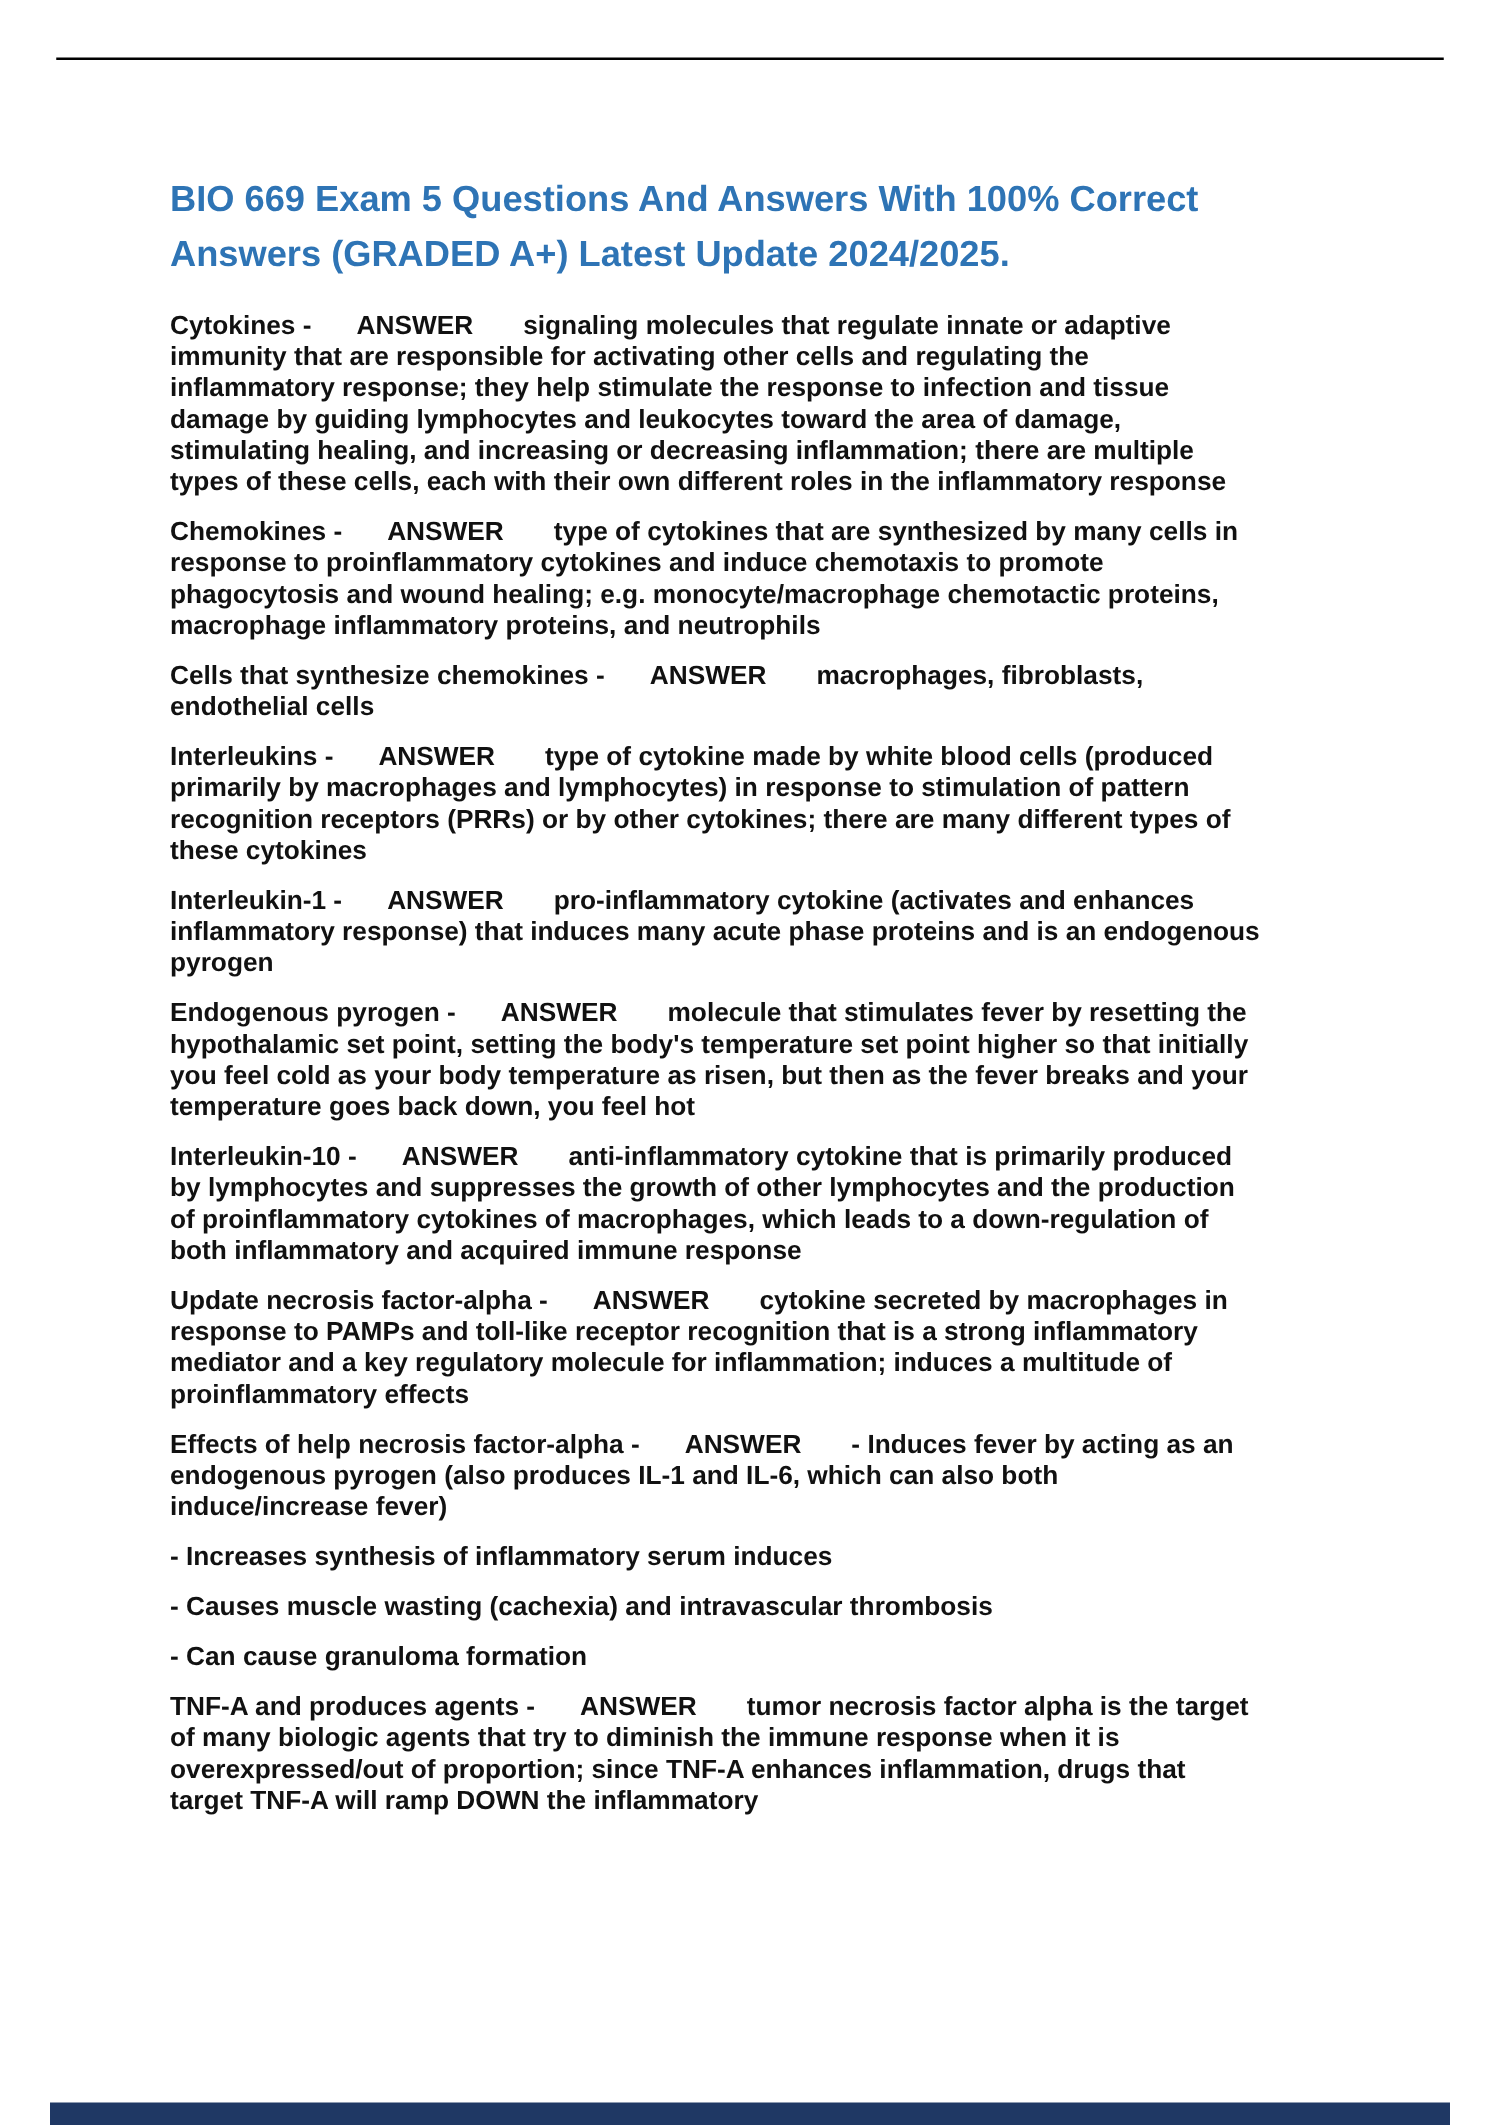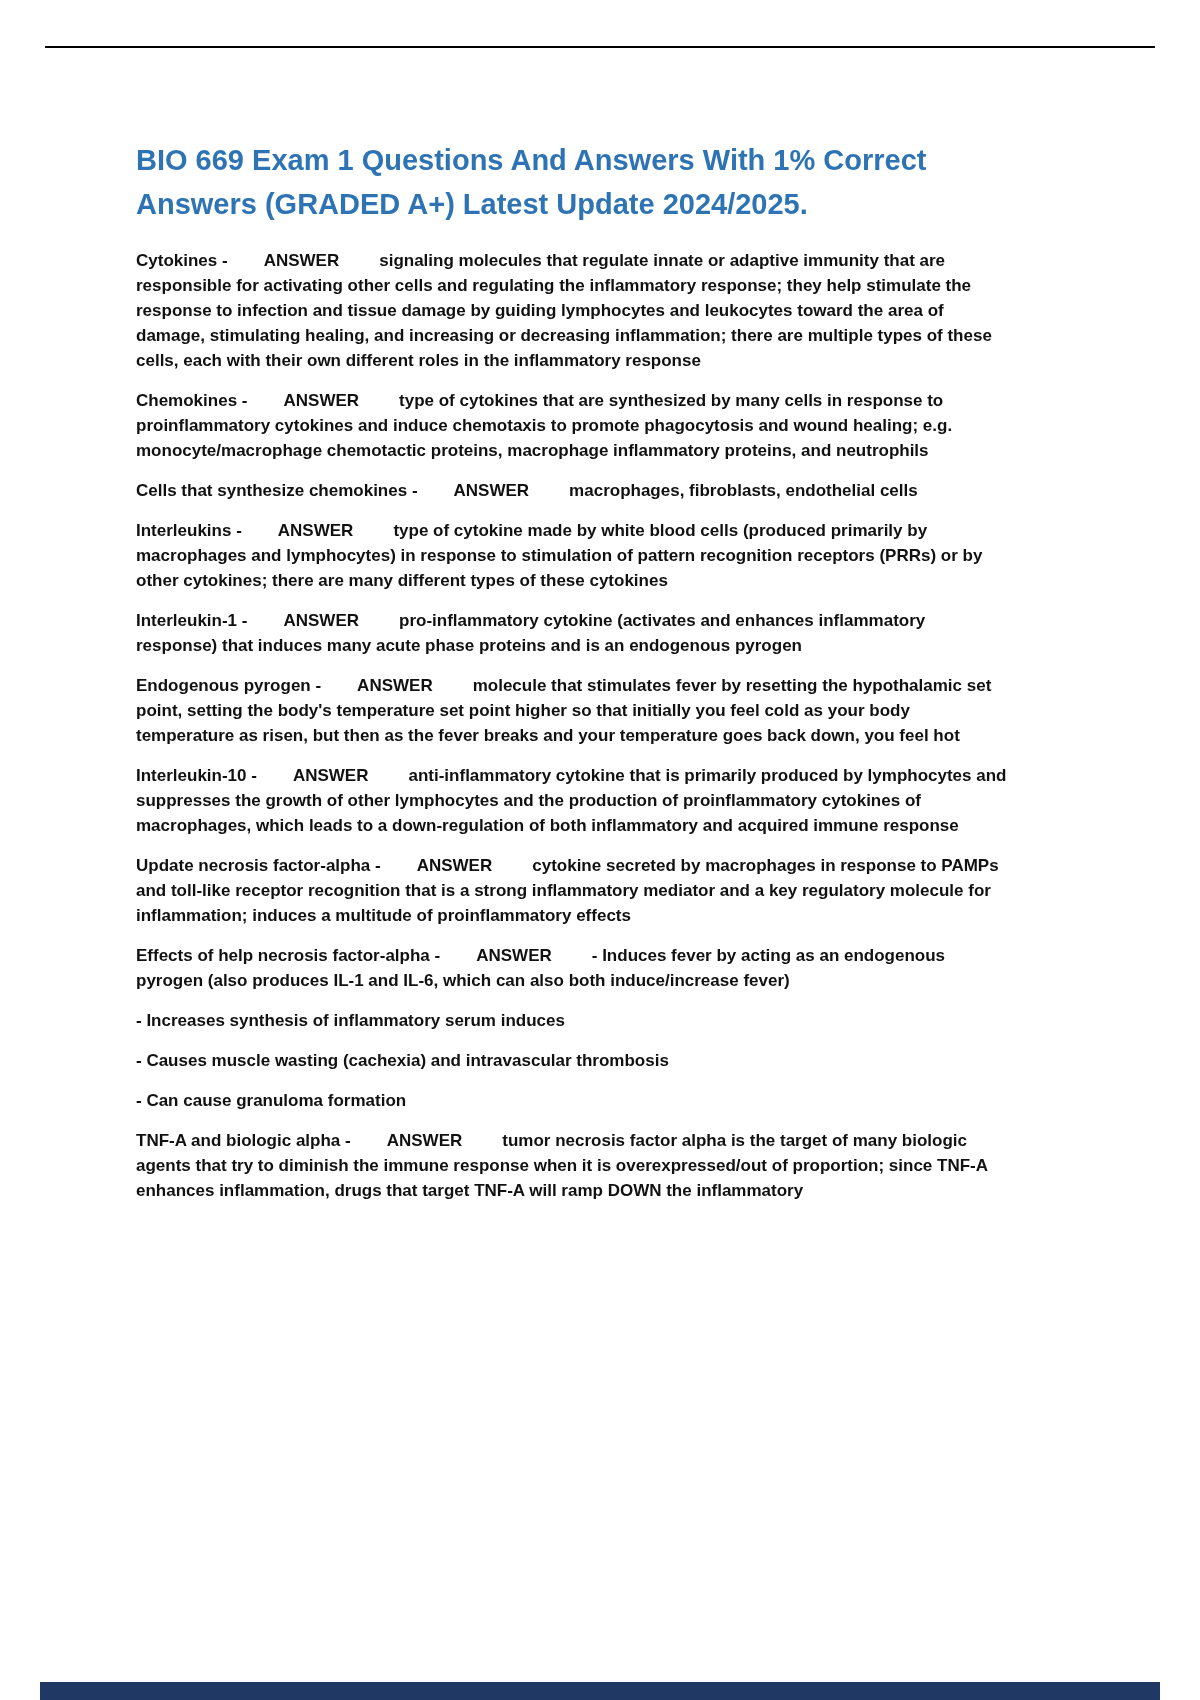--- a/index.html
+++ b/index.html
@@ -32,21 +32,21 @@
   h1.doc-title {
     margin: 0 0 22px 0;
     font-size: 29px;
     line-height: 44px;
     font-weight: 700;
     color: #2E74B5;
     max-width: 880px;
   }
   p.qa {
     margin: 0 0 15px 0;
-    font-size: 17px;
+    font-size: 21px;
     line-height: 25px;
     font-weight: 700;
     color: #111111;
   }
   p.qa .label {
     margin-left: 36px;
     margin-right: 40px;
   }
   .bottom-bar {
     position: absolute;
@@ -57,21 +57,21 @@
     background: #1F3864;
   }
 </style>
 </head>
 <body>
 
 <div class="page">
   <div class="top-rule"></div>
 
   <div class="content">
-    <h1 class="doc-title">BIO 669 Exam 1 Questions And Answers With 1% Correct Answers (GRADED A+) Latest Update 2024/2025.</h1>
+    <h1 class="doc-title">BIO 669 Exam 5 Questions And Answers With 100% Correct Answers (GRADED A+) Latest Update 2024/2025.</h1>
 
     <div>
 
       <p class="qa"><span class="term">Cytokines -</span><span class="label">ANSWER</span><span class="body">signaling molecules that regulate innate or adaptive immunity that are responsible for activating other cells and regulating the inflammatory response; they help stimulate the response to infection and tissue damage by guiding lymphocytes and leukocytes toward the area of damage, stimulating healing, and increasing or decreasing inflammation; there are multiple types of these cells, each with their own different roles in the inflammatory response</span></p>
 
       <p class="qa"><span class="term">Chemokines -</span><span class="label">ANSWER</span><span class="body">type of cytokines that are synthesized by many cells in response to proinflammatory cytokines and induce chemotaxis to promote phagocytosis and wound healing; e.g. monocyte/macrophage chemotactic proteins, macrophage inflammatory proteins, and neutrophils</span></p>
 
       <p class="qa"><span class="term">Cells that synthesize chemokines -</span><span class="label">ANSWER</span><span class="body">macrophages, fibroblasts, endothelial cells</span></p>
 
       <p class="qa"><span class="term">Interleukins -</span><span class="label">ANSWER</span><span class="body">type of cytokine made by white blood cells (produced primarily by macrophages and lymphocytes) in response to stimulation of pattern recognition receptors (PRRs) or by other cytokines; there are many different types of these cytokines</span></p>
@@ -85,19 +85,19 @@
       <p class="qa"><span class="term">Update necrosis factor-alpha -</span><span class="label">ANSWER</span><span class="body">cytokine secreted by macrophages in response to PAMPs and toll-like receptor recognition that is a strong inflammatory mediator and a key regulatory molecule for inflammation; induces a multitude of proinflammatory effects</span></p>
 
       <p class="qa"><span class="term">Effects of help necrosis factor-alpha -</span><span class="label">ANSWER</span><span class="body">- Induces fever by acting as an endogenous pyrogen (also produces IL-1 and IL-6, which can also both induce/increase fever)</span></p>
 
       <p class="qa"><span class="body">- Increases synthesis of inflammatory serum induces</span></p>
 
       <p class="qa"><span class="body">- Causes muscle wasting (cachexia) and intravascular thrombosis</span></p>
 
       <p class="qa"><span class="body">- Can cause granuloma formation</span></p>
 
-      <p class="qa"><span class="term">TNF-A and biologic alpha -</span><span class="label">ANSWER</span><span class="body">tumor necrosis factor alpha is the target of many biologic agents that try to diminish the immune response when it is overexpressed/out of proportion; since TNF-A enhances inflammation, drugs that target TNF-A will ramp DOWN the inflammatory</span></p>
+      <p class="qa"><span class="term">TNF-A and produces agents -</span><span class="label">ANSWER</span><span class="body">tumor necrosis factor alpha is the target of many biologic agents that try to diminish the immune response when it is overexpressed/out of proportion; since TNF-A enhances inflammation, drugs that target TNF-A will ramp DOWN the inflammatory</span></p>
 
     </div>
   </div>
 
   <div class="bottom-bar"></div>
 </div>
 
 </body></html>

